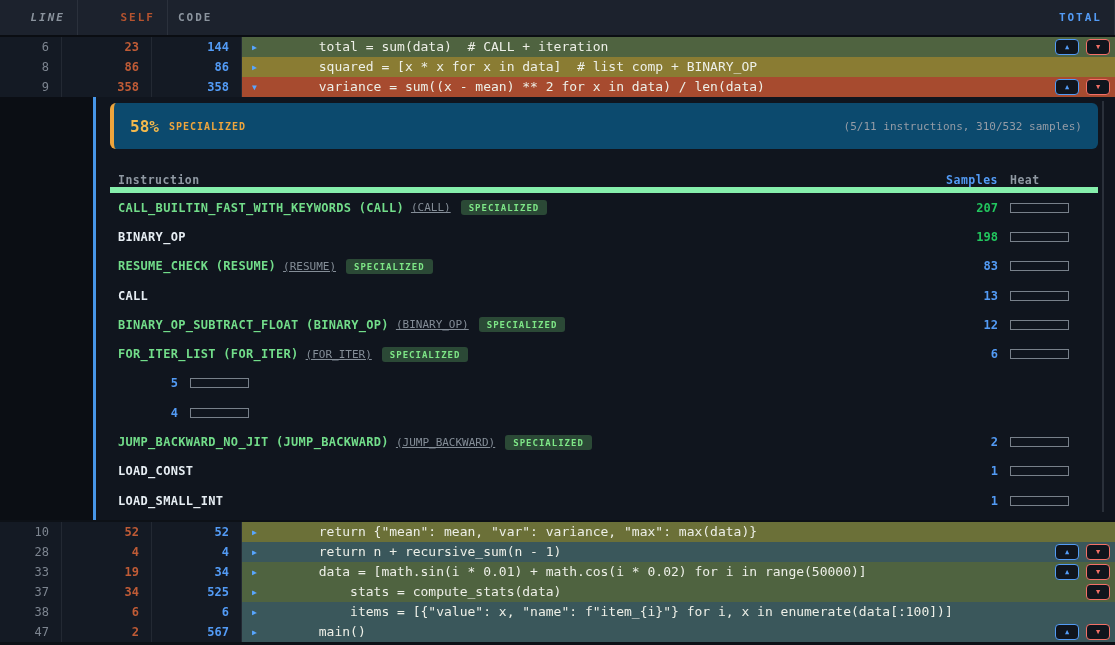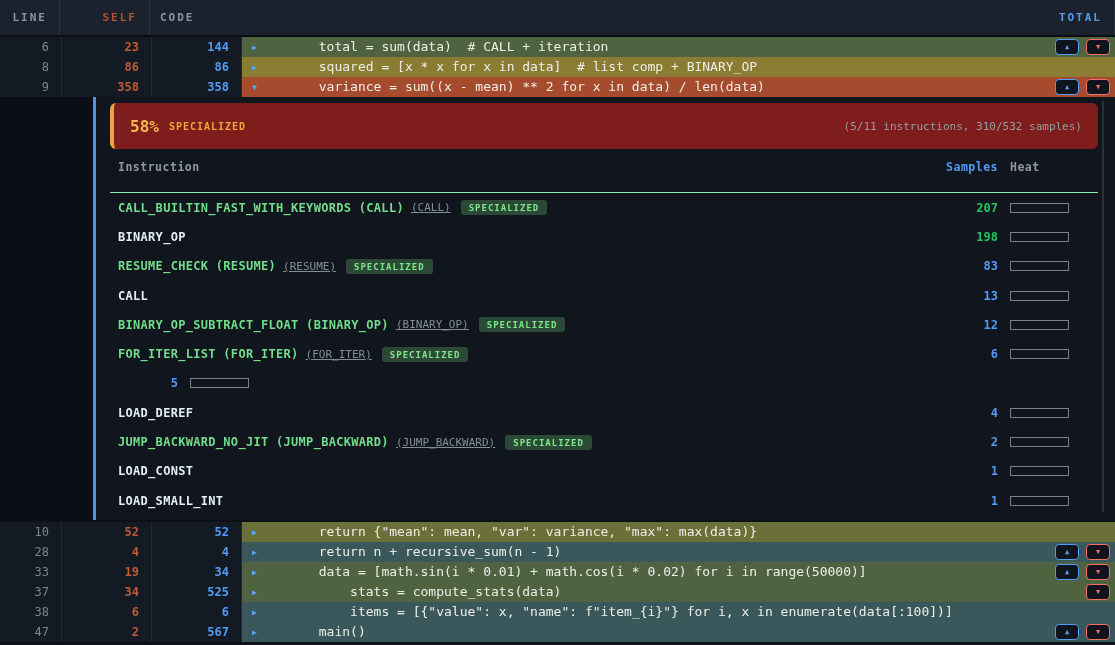--- a/index.html
+++ b/index.html
@@ -13,21 +13,21 @@
   
   .grid-head {
     display: flex; height: 37px; background: #1c222d;
     border-bottom: 2px solid #0a0d12;
   }
   .hcell {
     display: flex; align-items: center;
     font-size: 11px; font-weight: bold; letter-spacing: 2px; color: #8b949e;
     border-right: 1px solid #2b313c;
   }
-  .hcell.c-line  { width: 60px; justify-content: flex-end; padding-right: 12px; }
+  .hcell.c-line  { width: 78px; justify-content: flex-end; padding-right: 12px; font-style: italic; }
   .hcell.c-self  { width: 90px; justify-content: flex-end; padding-right: 12px; color: #b5532f; }
   .hcell.c-total { width: 90px; justify-content: flex-end; padding-right: 12px; color: #539bf5; }
   .hcell.c-code  { flex: 1; padding-left: 10px; border-right: none; }
 
   
   .code-row { display: flex; height: 20px; }
   .ncell {
     display: flex; align-items: center; justify-content: flex-end;
     padding-right: 12px; font-size: 12px; background: #141a24;
     border-right: 1px solid #232933;
@@ -56,30 +56,30 @@
   .btn-down { border: 1.5px solid #f47067; color: #f47067; }
   .mini-btn.visible { display: flex; }
 
   
   .detail { display: flex; height: 423px; margin-bottom: 2px; }
   .detail-gutter { width: 93px; background: #0b0e14; }
   .detail-vline { width: 3px; background: #4796e8; }
   .detail-main { flex: 1; position: relative; background: #10151e; padding: 6px 17px 0 14px; }
 
   .summary {
-    height: 46px; background: #7f1d1d; border-left: 4px solid #eda53d;
+    height: 46px; background: #0c4a6e; border-left: 4px solid #eda53d;
     border-radius: 6px; display: flex; align-items: center; padding: 0 16px;
   }
   .pct { font-size: 16px; font-weight: bold; color: #f3b94d; }
   .slabel { font-size: 10px; font-weight: bold; letter-spacing: 1px; color: #eda53d; margin-left: 10px; }
   .smeta { margin-left: auto; font-size: 11px; color: #959ca6; }
 
   .itable-head {
-    display: flex; align-items: flex-start; height: 33px; margin-top: 11px;
-    border-bottom: 1px solid #86efac; padding: 0 29px 0 8px;
+    display: flex; align-items: flex-end; height: 33px; margin-top: 11px;
+    border-bottom: 6px solid #86efac; padding: 0 29px 0 8px;
     font-size: 11.5px; font-weight: bold; color: #8f98a2; letter-spacing: 0.5px;
   }
   .ith-instruction { flex: 1; }
   .ith-samples { width: 60px; text-align: right; color: #539bf5; }
   .ith-heat { width: 59px; margin-left: 12px; }
 
   .irow { display: flex; align-items: center; height: 29.3px; padding: 0 29px 0 8px; }
   .iname-group { flex: 1; display: flex; align-items: center; }
   .iname { font-size: 12px; font-weight: bold; color: #e6edf3; letter-spacing: 0.3px; }
   .iname.specialized { color: #72dd8a; }
@@ -250,25 +250,20 @@
   </div>
 
   <div class="irow">
     <span class="isamples">5</span>
     <span class="iheat">
       <span class="iheat-fill" style="width: 2.4%;"></span>
     </span>
   </div>
 
   <div class="irow">
-    <div class="iname-group">
-      <span class="iname">LOAD_DEREF</span>
-      <span class="ibase"></span>
-
-    </div>
     <span class="isamples">4</span>
     <span class="iheat">
       <span class="iheat-fill" style="width: 1.9%;"></span>
     </span>
   </div>
 
   <div class="irow">
     <div class="iname-group">
       <span class="iname specialized">JUMP_BACKWARD_NO_JIT (JUMP_BACKWARD)</span>
       <span class="ibase">(JUMP_BACKWARD)</span>

